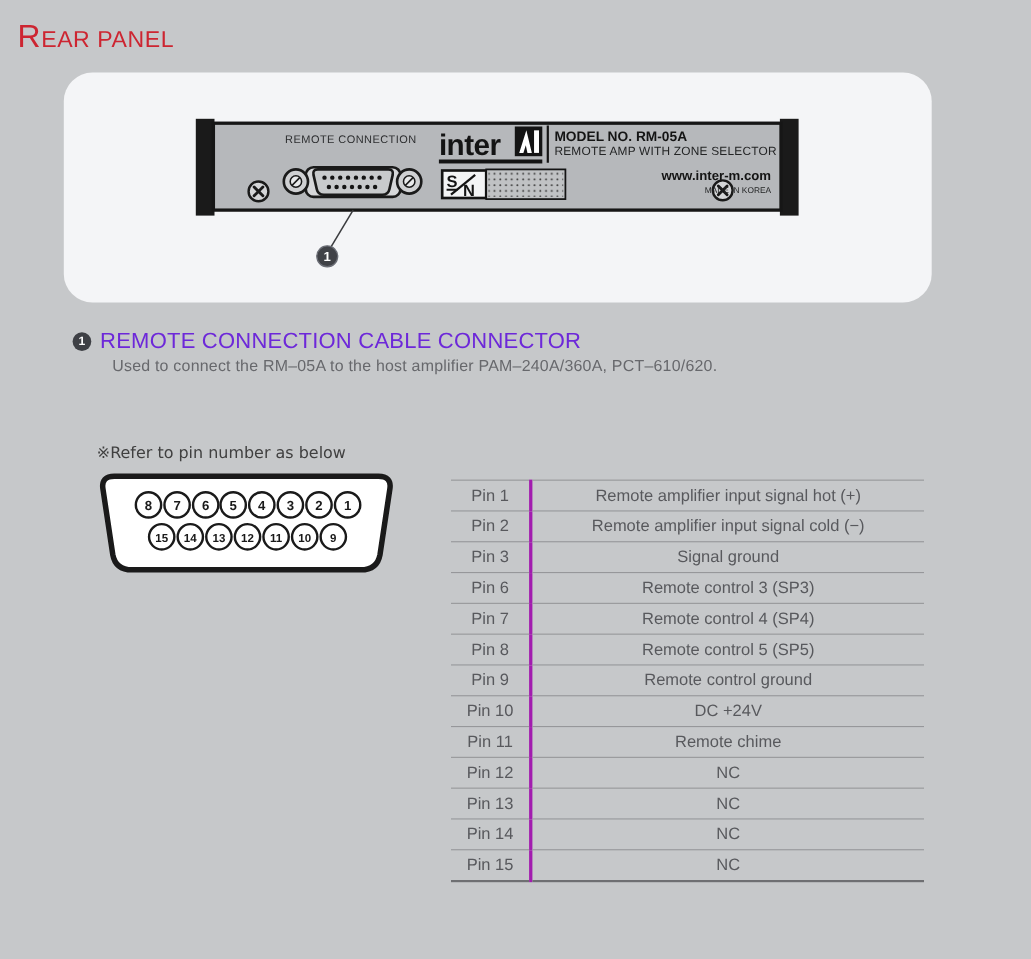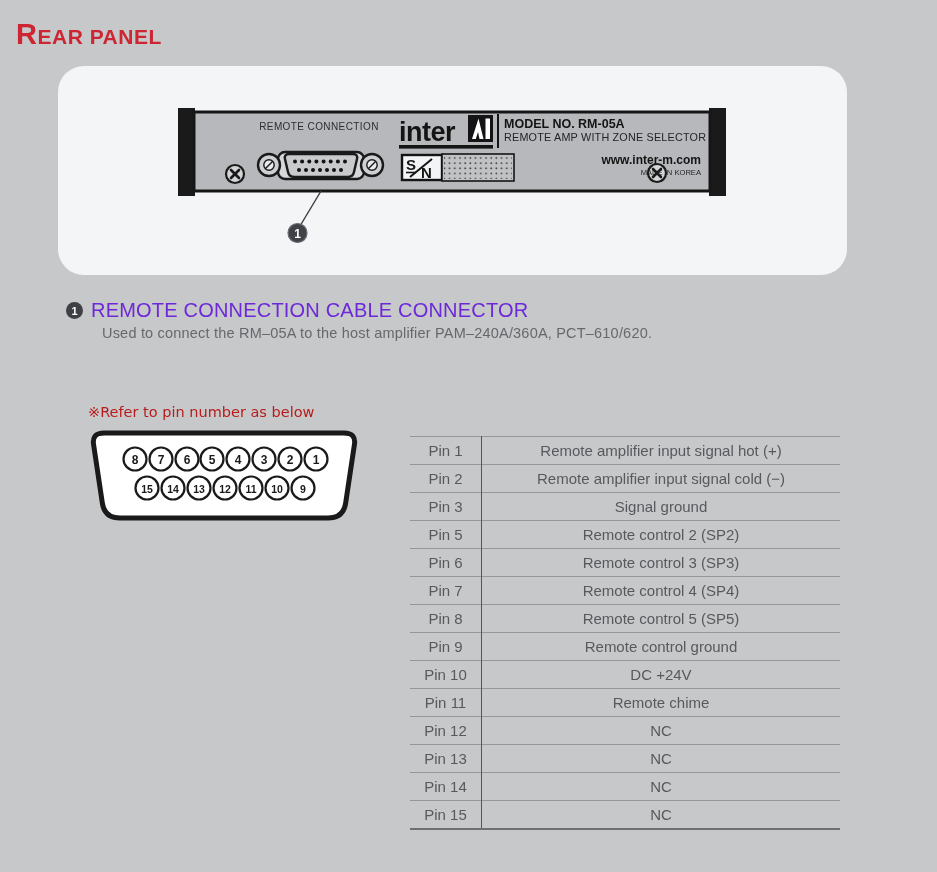--- a/index.html
+++ b/index.html
@@ -5,51 +5,51 @@
   html,body{margin:0;padding:0;}
   body{
     width:937px;height:872px;position:relative;overflow:hidden;
     background:#c6c8ca;
     font-family:"Liberation Sans","DejaVu Sans",sans-serif;
     -webkit-font-smoothing:antialiased;
   }
   .abs{position:absolute;}
   
   .page-title{
-    left:16px;top:18px;color:#cd2531;font-weight:bold;letter-spacing:.5px;
+    left:16px;top:18px;color:#cd2531;font-weight:normal;letter-spacing:.5px;
     white-space:nowrap;
   }
   .page-title .big{font-size:29px;}
   .page-title .small{font-size:21px;}
   
   .hero-panel{
     left:58px;top:66px;width:789px;height:209px;border-radius:26px;
     background:#f4f5f7;
   }
   
   .section-head{left:66px;top:299px;display:flex;align-items:center;gap:8px;}
   .num-bullet{
     width:17px;height:17px;border-radius:50%;background:#3e4045;color:#fff;
     font-size:11px;font-weight:bold;display:flex;align-items:center;justify-content:center;
     flex:0 0 auto;
   }
   .section-title{font-size:20px;color:#6d28d9;letter-spacing:.2px;}
   .section-body{left:89px;top:325px;font-size:14.5px;color:#67686c;letter-spacing:.2px;margin-left:13px;}
-  .pin-note{left:88px;top:404px;font-size:14.5px;color:#b91c1c;font-family:"DejaVu Sans","Liberation Sans",sans-serif;}
+  .pin-note{left:88px;top:404px;font-size:14.5px;color:#404040;font-family:"DejaVu Sans","Liberation Sans",sans-serif;}
   
   table.pin-table{
     position:absolute;left:410px;top:436px;width:430px;border-collapse:collapse;
     font-size:15px;color:#58595d;table-layout:fixed;
   }
   table.pin-table td{
     height:27px;text-align:center;vertical-align:middle;
     border-top:1px solid #96979a;padding:0;
   }
   table.pin-table tr:last-child td{border-bottom:2px solid #6e6f72;}
-  table.pin-table td.pin-cell{width:71px;border-right:1px solid #a21caf;}
+  table.pin-table td.pin-cell{width:71px;border-right:3px solid #a21caf;}
   svg text{font-family:"Liberation Sans","DejaVu Sans",sans-serif;}
 </style>
 </head>
 <body>
 
 <div class="abs page-title"><span class="big">R</span><span class="small">EAR PANEL</span></div>
 
 <div class="abs hero-panel"></div>
 
 <svg class="abs" style="left:172px;top:104px;" width="562" height="142" viewBox="0 0 562 142">
@@ -202,24 +202,20 @@
       </tr>
     <tr>
         <td class="pin-cell">Pin 2</td>
         <td>Remote amplifier input signal cold (−)</td>
       </tr>
     <tr>
         <td class="pin-cell">Pin 3</td>
         <td>Signal ground</td>
       </tr>
     <tr>
-        <td class="pin-cell">Pin 5</td>
-        <td>Remote control 2 (SP2)</td>
-      </tr>
-    <tr>
         <td class="pin-cell">Pin 6</td>
         <td>Remote control 3 (SP3)</td>
       </tr>
     <tr>
         <td class="pin-cell">Pin 7</td>
         <td>Remote control 4 (SP4)</td>
       </tr>
     <tr>
         <td class="pin-cell">Pin 8</td>
         <td>Remote control 5 (SP5)</td>

